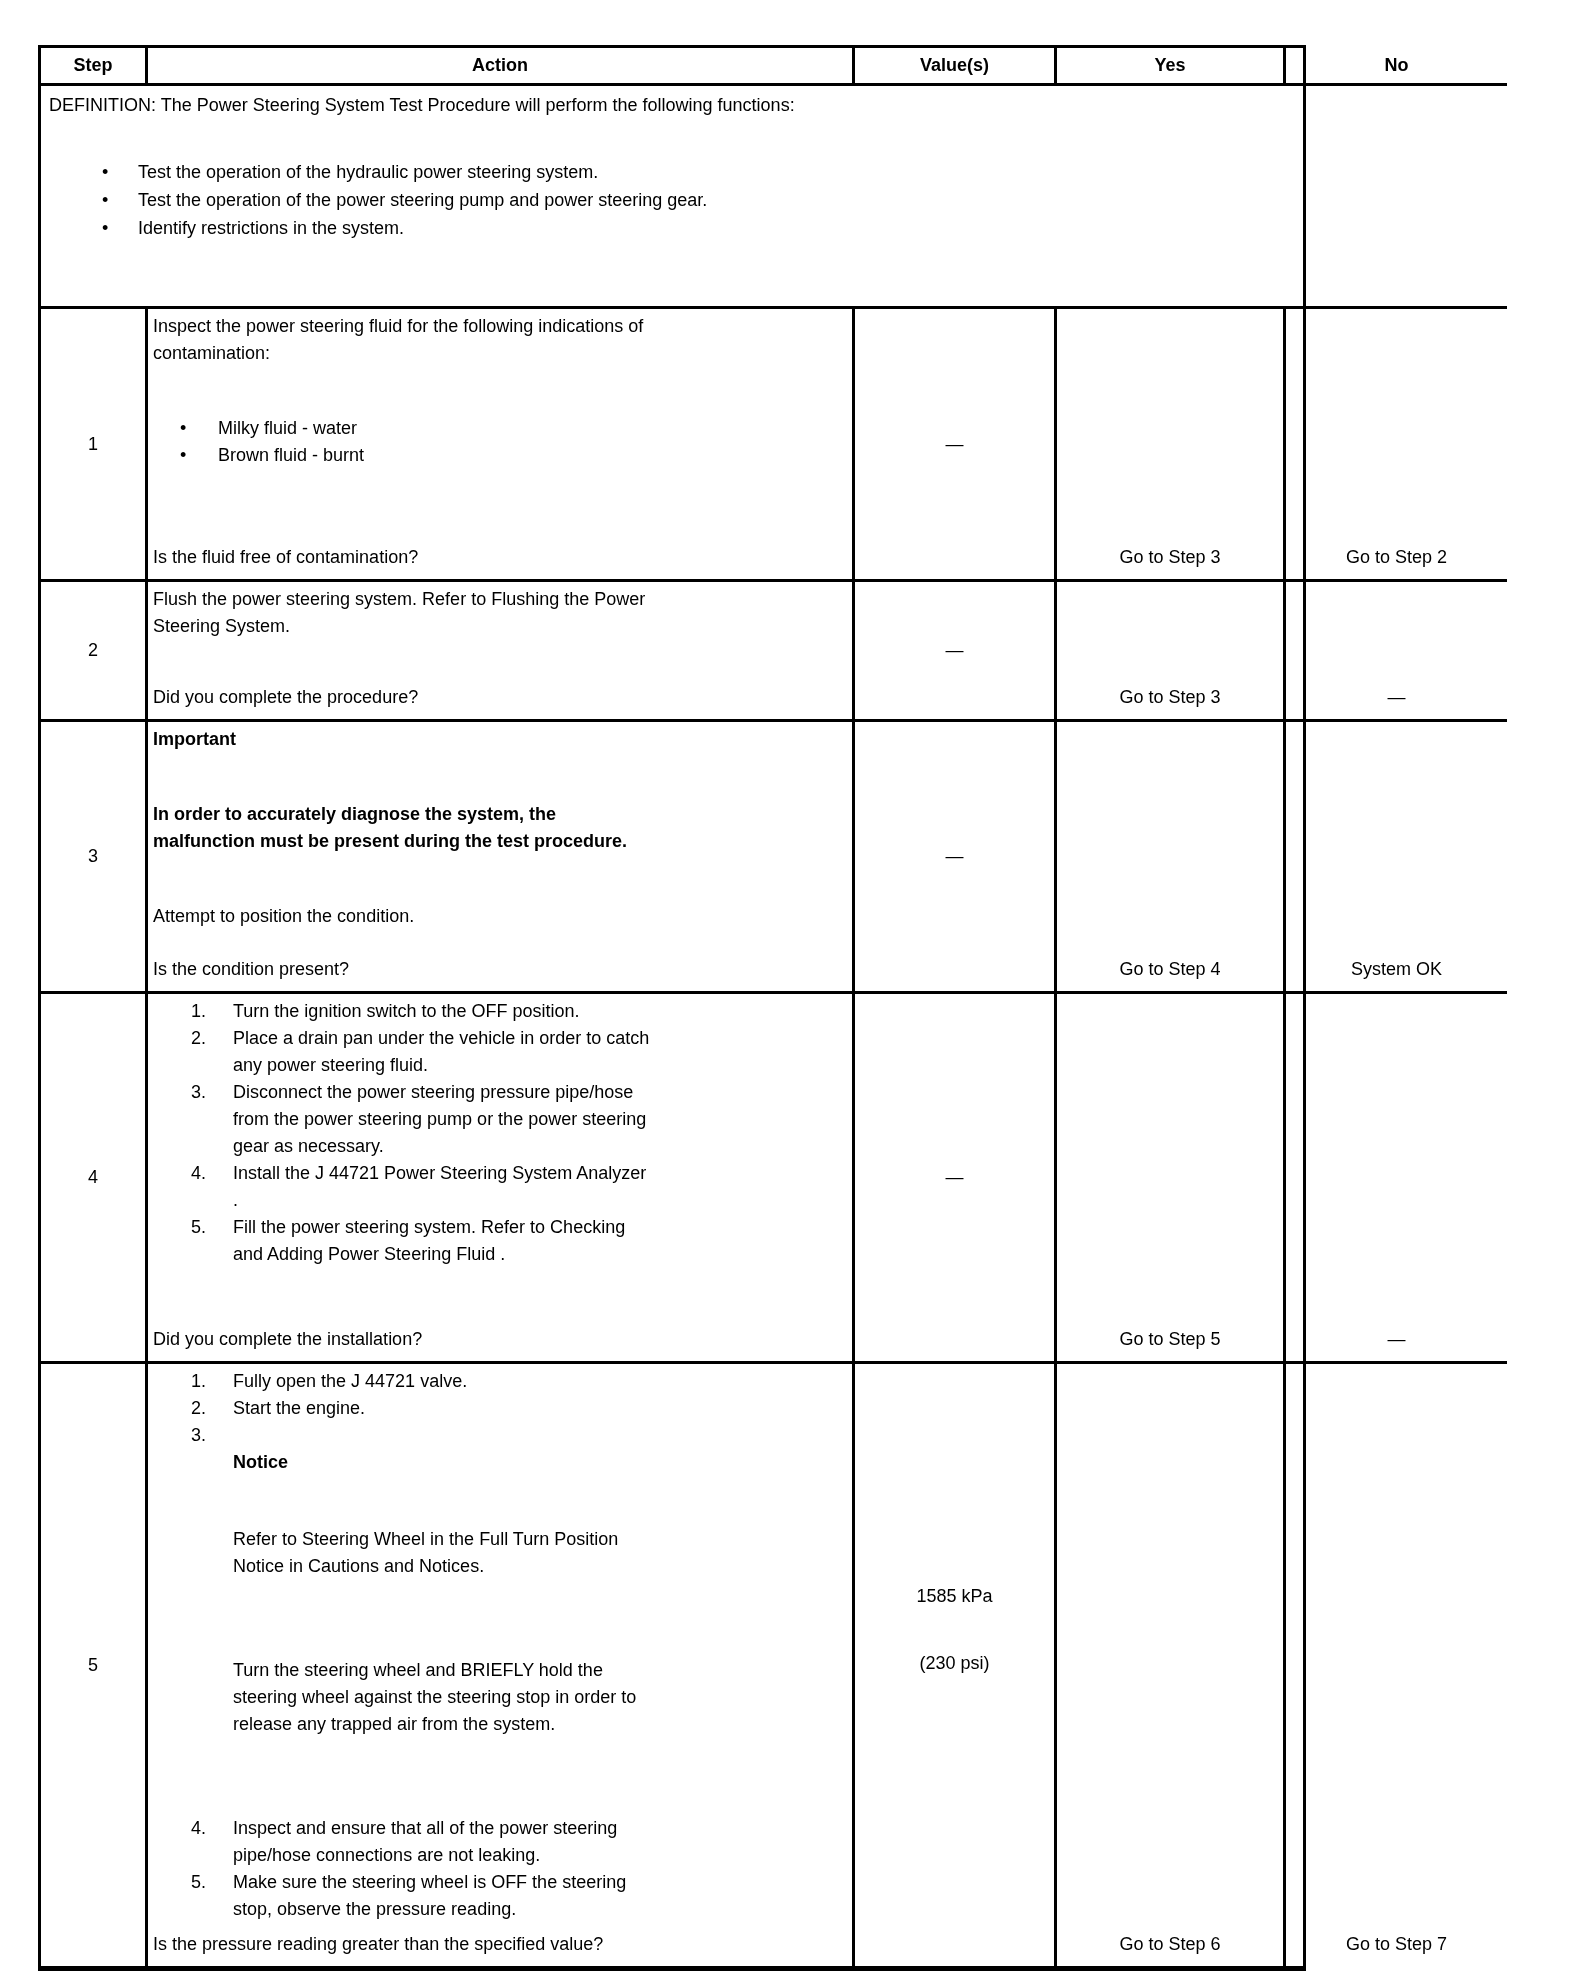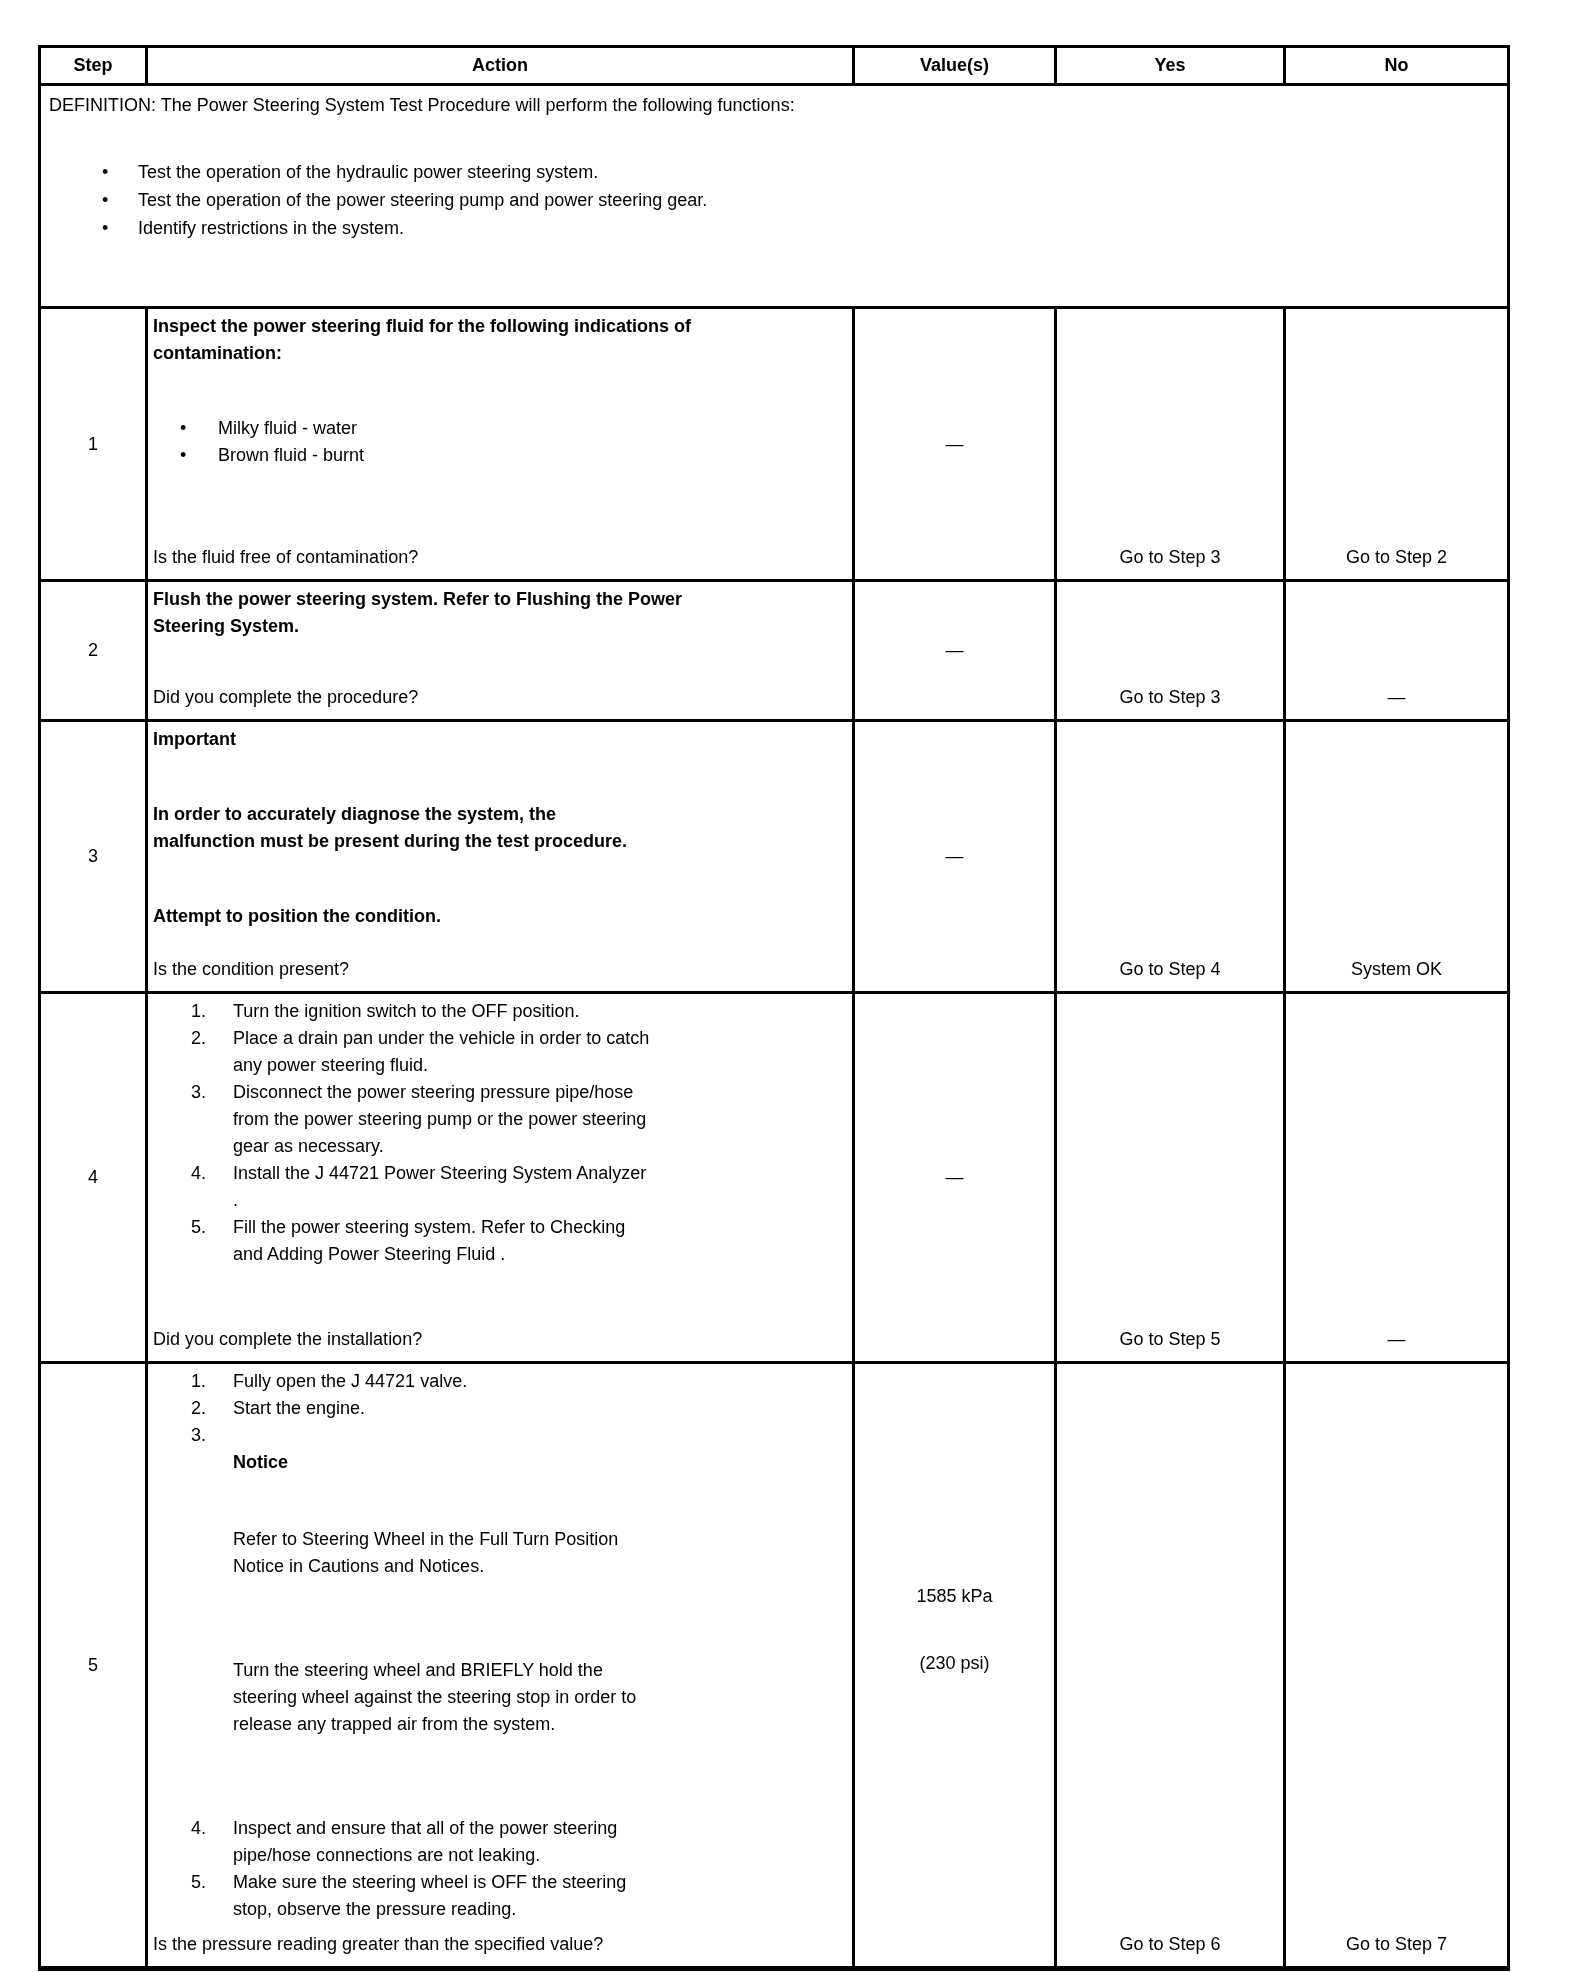--- a/index.html
+++ b/index.html
@@ -10,21 +10,21 @@
     color: #000000;
     font-family: "Liberation Sans", sans-serif;
     font-size: 18px;
     line-height: 27px;
     position: relative;
   }
   .doc-table {
     position: absolute;
     left: 38px;
     top: 45px;
-    width: 1472px;
+    width: 1268px;
     border: 3px solid #000;
     border-bottom-width: 5px;
     background: #fff;
     box-sizing: border-box;
   }
   .trow { display: grid; grid-template-columns: 107px 707px 202px 229px 221px; }
   .cell {
     border-right: 3px solid #000;
     border-bottom: 3px solid #000;
     box-sizing: border-box;
@@ -42,21 +42,21 @@
   .r-s5     { min-height: 587px; }
 
   .hcell { font-weight: 700; text-align: center; padding: 4px 2px; }
 
   .def-cell { grid-column: 1 / -1; padding: 6px 10px 6px 8px; }
   .def-intro { white-space: pre-line; }
 
   .step-cell { display: flex; align-items: center; justify-content: center; }
 
   .action-cell { display: flex; flex-direction: column; padding: 4px 10px 8px 5px; }
-  .action-text { white-space: pre-line; font-weight: bold; }
+  .action-text { white-space: pre-line; }
   .question { margin-top: auto; white-space: pre-line; }
 
   .value-cell {
     display: flex; flex-direction: column;
     align-items: center; justify-content: center;
     text-align: center;
   }
   .v5 { padding-bottom: 70px; }
   .value-gap { margin-top: 32px; }
 

